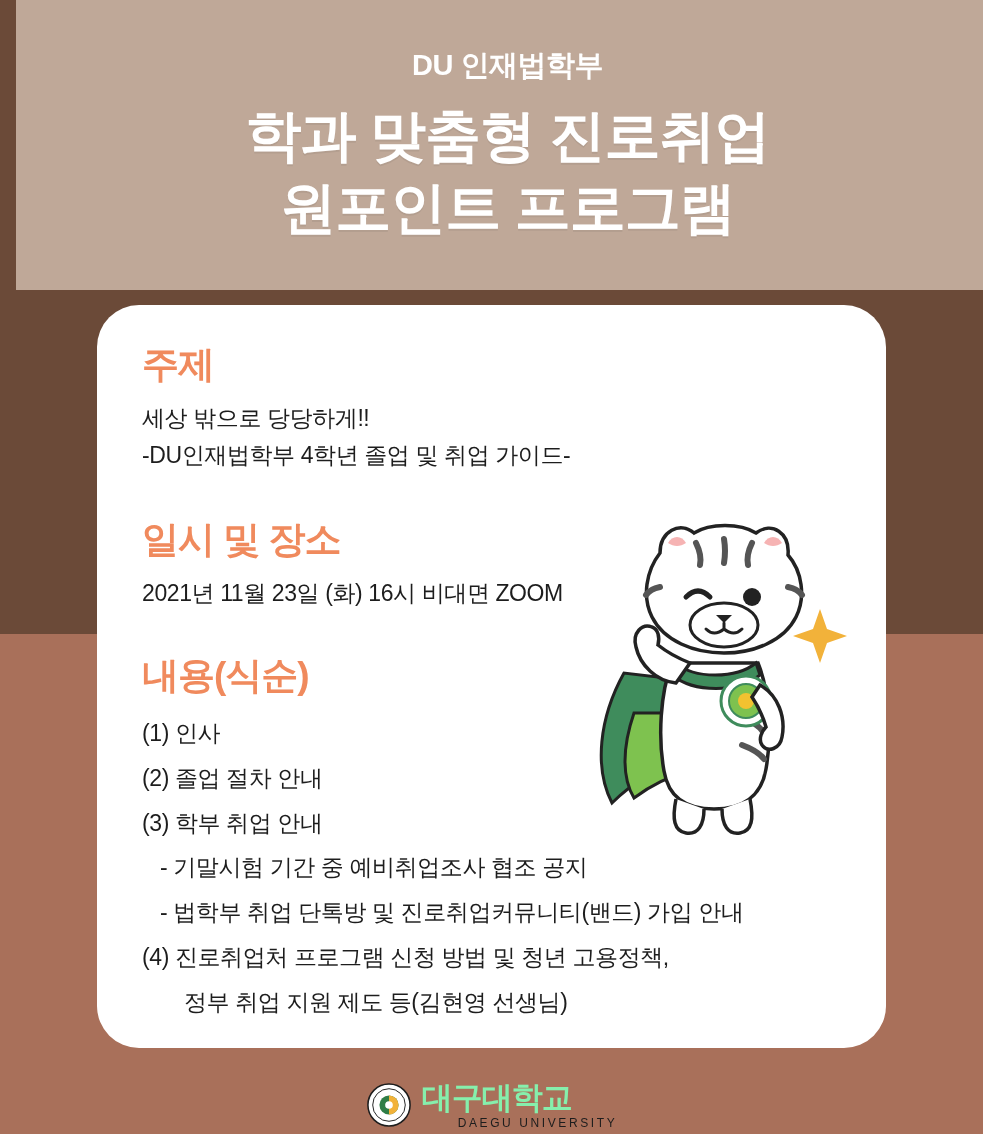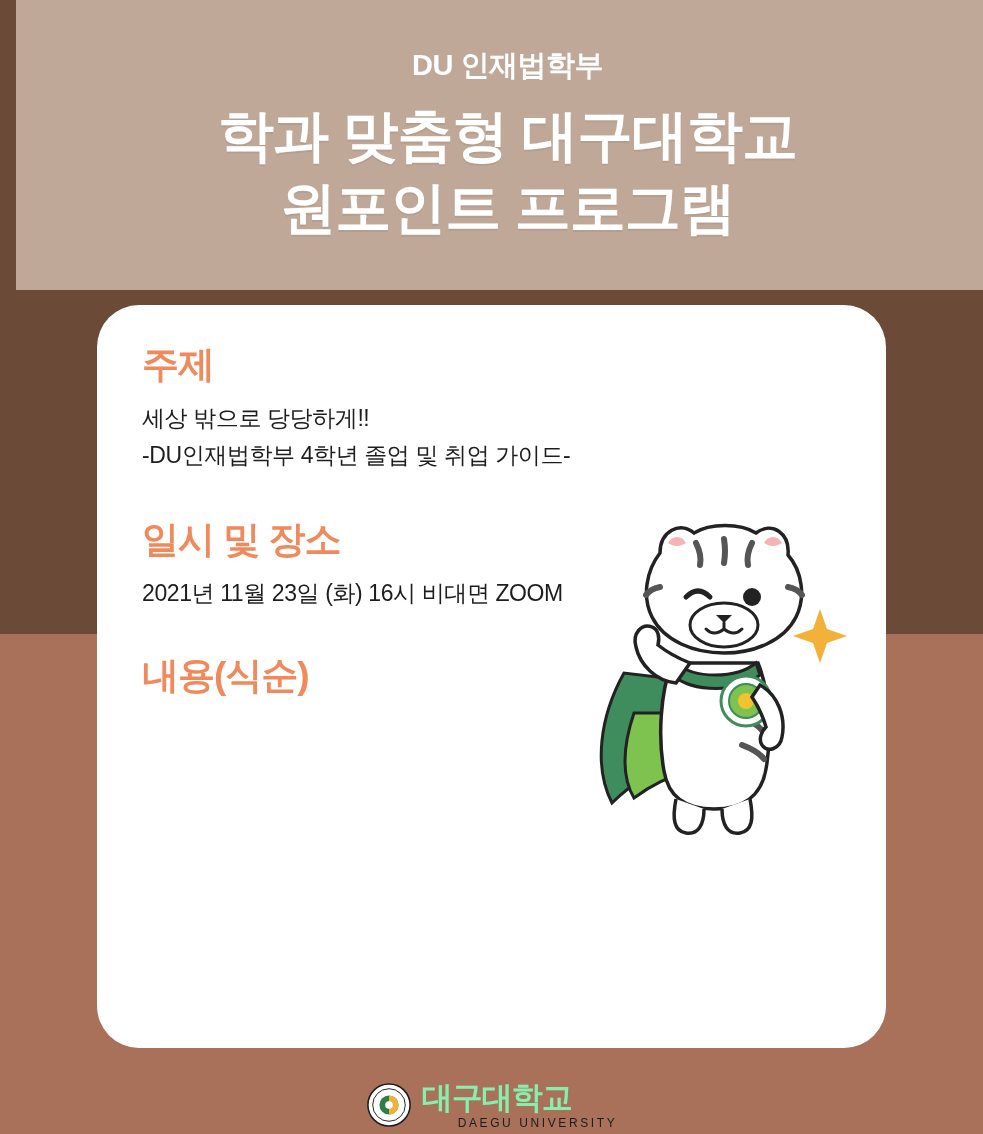--- a/index.html
+++ b/index.html
@@ -161,35 +161,44 @@
 <body>
 
 <div class="poster">
 
   <div class="bg-lower-left"></div>
   <div class="bg-lower-bottom"></div>
 
   <div class="header">
     <div class="header-kicker">DU 인재법학부</div>
     <div class="header-title">
-      <div>학과 맞춤형 대구대학교</div>
+      <div>학과 맞춤형 진로취업</div>
       <div>원포인트 프로그램</div>
     </div>
   </div>
 
   <div class="card">
 
     <div class="section-heading">주제</div>
     <p class="body-line">세상 밖으로 당당하게!!</p>
     <p class="body-line">-DU인재법학부 4학년 졸업 및 취업 가이드-</p>
 
     <div class="section-heading second">일시 및 장소</div>
     <p class="body-line">2021년 11월 23일 (화) 16시 비대면 ZOOM</p>
 
     <div class="section-heading third">내용(식순)</div>
+    <ul class="list">
+      <li>(1) 인사</li>
+      <li>(2) 졸업 절차 안내</li>
+      <li>(3) 학부 취업 안내</li>
+      <li class="indent">- 기말시험 기간 중 예비취업조사 협조 공지</li>
+      <li class="indent">- 법학부 취업 단톡방 및 진로취업커뮤니티(밴드) 가입 안내</li>
+      <li>(4) 진로취업처 프로그램 신청 방법 및 청년 고용정책,</li>
+      <li class="indent2">정부 취업 지원 제도 등(김현영 선생님)</li>
+    </ul>
 
     <svg class="mascot" viewBox="0 0 300 340" aria-hidden="true">
 
       <path d="M60 160 C35 205 30 255 48 290 C70 268 95 255 120 250 L128 168 Z" fill="#3f8c5c" stroke="#222" stroke-width="3"></path>
       <path d="M70 200 C58 235 58 265 70 285 C90 270 110 262 125 258 L128 200 Z" fill="#7ec24f" stroke="#222" stroke-width="3"></path>
 
       <path d="M108 150 C96 180 94 225 100 258 C104 282 120 296 150 296 C182 296 198 280 202 256 C208 222 206 180 194 150 Z" fill="#ffffff" stroke="#222" stroke-width="3.5"></path>
 
       <path d="M112 286 C108 306 110 318 122 320 C134 322 140 312 140 296" fill="#ffffff" stroke="#222" stroke-width="3.5"></path>
       <path d="M186 286 C190 306 188 318 176 320 C164 322 158 312 158 296" fill="#ffffff" stroke="#222" stroke-width="3.5"></path>

